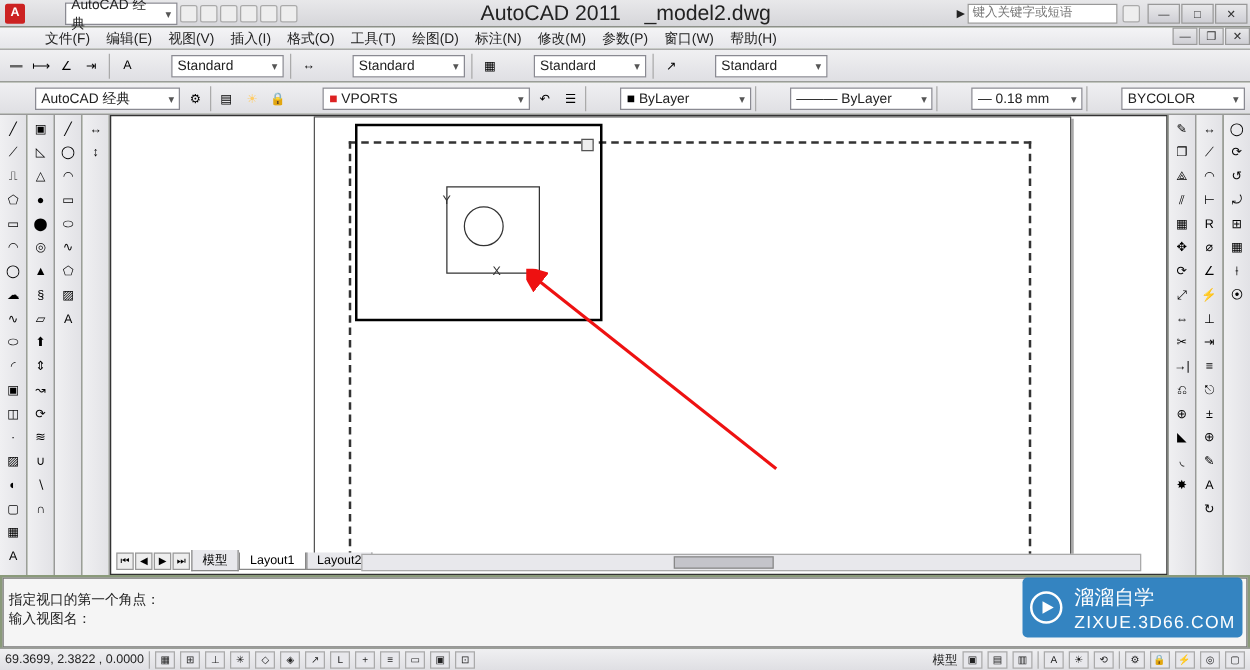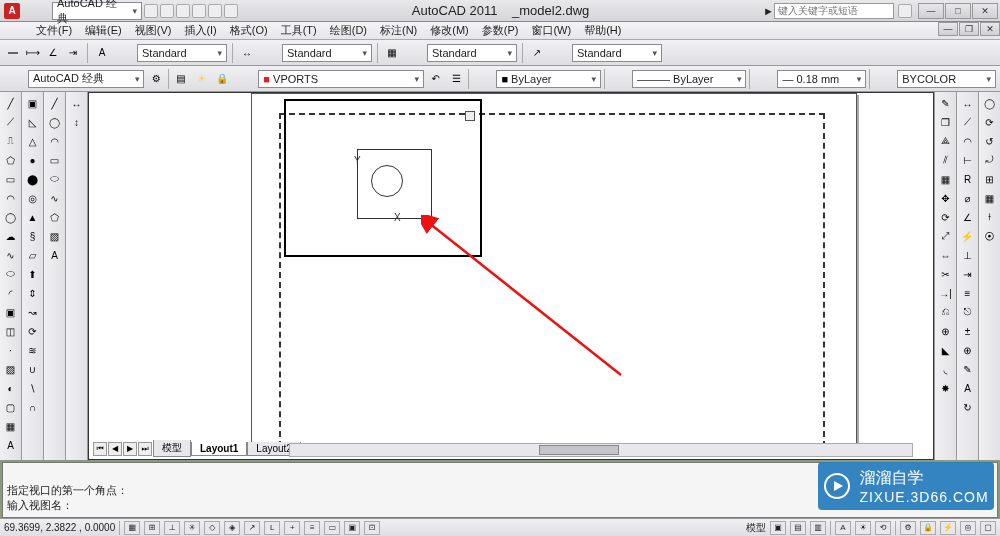--- a/index.html
+++ b/index.html
@@ -2,21 +2,21 @@
 <html><head>
 <meta charset="utf-8">
 <style>
 * { margin: 0; padding: 0; box-sizing: border-box; font-family: "Microsoft YaHei", sans-serif; }
 body { width: 1000px; height: 536px; background: #8a9a7a; overflow: hidden; position: relative; }
 
 .titlebar { height: 22px; background: linear-gradient(#e8e8ea,#d6d6da); display: flex; align-items: center; font-size: 11px; color: #222; border-bottom: 1px solid #888; }
 .titlebar .app-icon { width: 16px; height: 16px; margin: 0 4px; background: #c22; border-radius: 2px; display:flex;align-items:center;justify-content:center;color:#fff;font-size:10px;font-weight:bold; }
 .qat { display: flex; gap: 2px; margin-left: 4px; align-items: center; }
 .qat-btn { width: 14px; height: 14px; background: #eee; border: 1px solid #aaa; border-radius: 2px; }
-.titlebar .title-center { flex: 1; text-align: center; font-size: 13px; }
+.titlebar .title-center { flex: 1; text-align: center; font-size: 17px; }
 .titlebar .search { width: 120px; height: 16px; border: 1px solid #999; background: #fff; font-size: 10px; padding: 0 3px; color:#777; }
 .win-controls { display: flex; gap: 1px; margin-left: 6px; margin-right: 2px; }
 .win-btn { width: 26px; height: 16px; background: linear-gradient(#e8e8ea,#cfcfd5); border: 1px solid #999; display:flex;align-items:center;justify-content:center;font-size:9px;color:#333; }
 
 .menubar { height: 18px; background: linear-gradient(#f4f4f6,#e6e6ea); display: flex; font-size: 11px; padding-left: 30px; gap: 1px; border-bottom:1px solid #aaa; }
 .menu-item { padding: 1px 6px; color: #222; }
 
 .toolbar { height: 26px; background: linear-gradient(#f0f0f2,#dfdfe3); display: flex; align-items: center; border-bottom: 1px solid #999; gap: 2px; padding: 0 4px; }
 .toolbar .sep { width: 1px; height: 20px; background: #aaa; margin: 0 3px; }
 .tb-btn { width: 18px; height: 18px; border: 1px solid transparent; display:flex;align-items:center;justify-content:center;font-size:10px; }
@@ -37,27 +37,27 @@
 .inner-rect { position: absolute; left: 268px; top: 56px; width: 75px; height: 70px; border: 1px solid #333; }
 .circle { position: absolute; left: 282px; top: 72px; width: 32px; height: 32px; border: 1px solid #333; border-radius: 50%; }
 .ucs-y { position:absolute; left: 265px; top: 62px; font-size:10px; color:#333; }
 .ucs-x { position:absolute; left: 305px; top: 119px; font-size:10px; color:#333; }
 .arrow-line { position:absolute; left:332px; top:122px; width:210px; height:170px; pointer-events:none; }
 
 .grip-box { position:absolute; left:376px; top:18px; width:10px; height:10px; border:1px solid #555; background:#eee; }
 
 .tabs-row { position:absolute; left:4px; bottom:2px; display:flex; align-items:center; font-size:10px; gap:0; }
 .tabs-row .tab { border:1px solid #888; border-top:none; padding:1px 8px; background:#e8e8ec; }
-.tabs-row .tab.active { background:#fff; font-weight:bold; }
+.tabs-row .tab.active { background:#fff; font-weight:normal; }
 .tabs-row .nav-btn { width:14px; height:14px; border:1px solid #999; display:flex;align-items:center;justify-content:center;font-size:8px;background:#eee;margin-right:1px;}
 
 .scrollbar-h { position:absolute; left:200px; bottom:2px; right:20px; height:14px; background:#e8e8ec; border:1px solid #aaa; }
 .scrollbar-h .thumb { position:absolute; left:40%; top:1px; width:80px; height:10px; background:#c4c4ca; border:1px solid #888; }
 
-.cmd-area { position:absolute; left:2px; right:2px; bottom:18px; height:56px; background:#f5f5f5; border:1px solid #777; font-size:11px; color:#222; padding:4px 4px; display:flex;flex-direction:column;justify-content:flex-end; }
+.cmd-area { position:absolute; left:2px; right:2px; bottom:18px; height:56px; background:#f5f5f5; border:1px solid #777; font-size:11px; color:#222; padding:15px 4px; display:flex;flex-direction:column;justify-content:flex-end; }
 .cmd-area .line { white-space:pre; }
 
 .statusbar { position:absolute; left:0; right:0; bottom:0; height:18px; background: linear-gradient(#f0f0f2,#dfdfe3); border-top:1px solid #999; display:flex; align-items:center; font-size:10px; color:#222; padding:0 4px; gap:4px; }
 .statusbar .sb-btn { width:16px; height:14px; border:1px solid #aaa; background:#e8e8ec; display:flex;align-items:center;justify-content:center;font-size:8px; }
 .statusbar .sep { width:1px; height:14px; background:#aaa; }
 
 .watermark { position:absolute; right:6px; bottom:26px; width:176px; height:48px; background:#2a7fbf; display:flex; align-items:center; justify-content:center; color:#fff; font-size:16px; border-radius:4px; gap:8px; opacity:0.95; }
 .watermark .wm-sub { font-size:14px; display:block; letter-spacing:1px; }
 
 .sm-icon { display:inline-block; }

